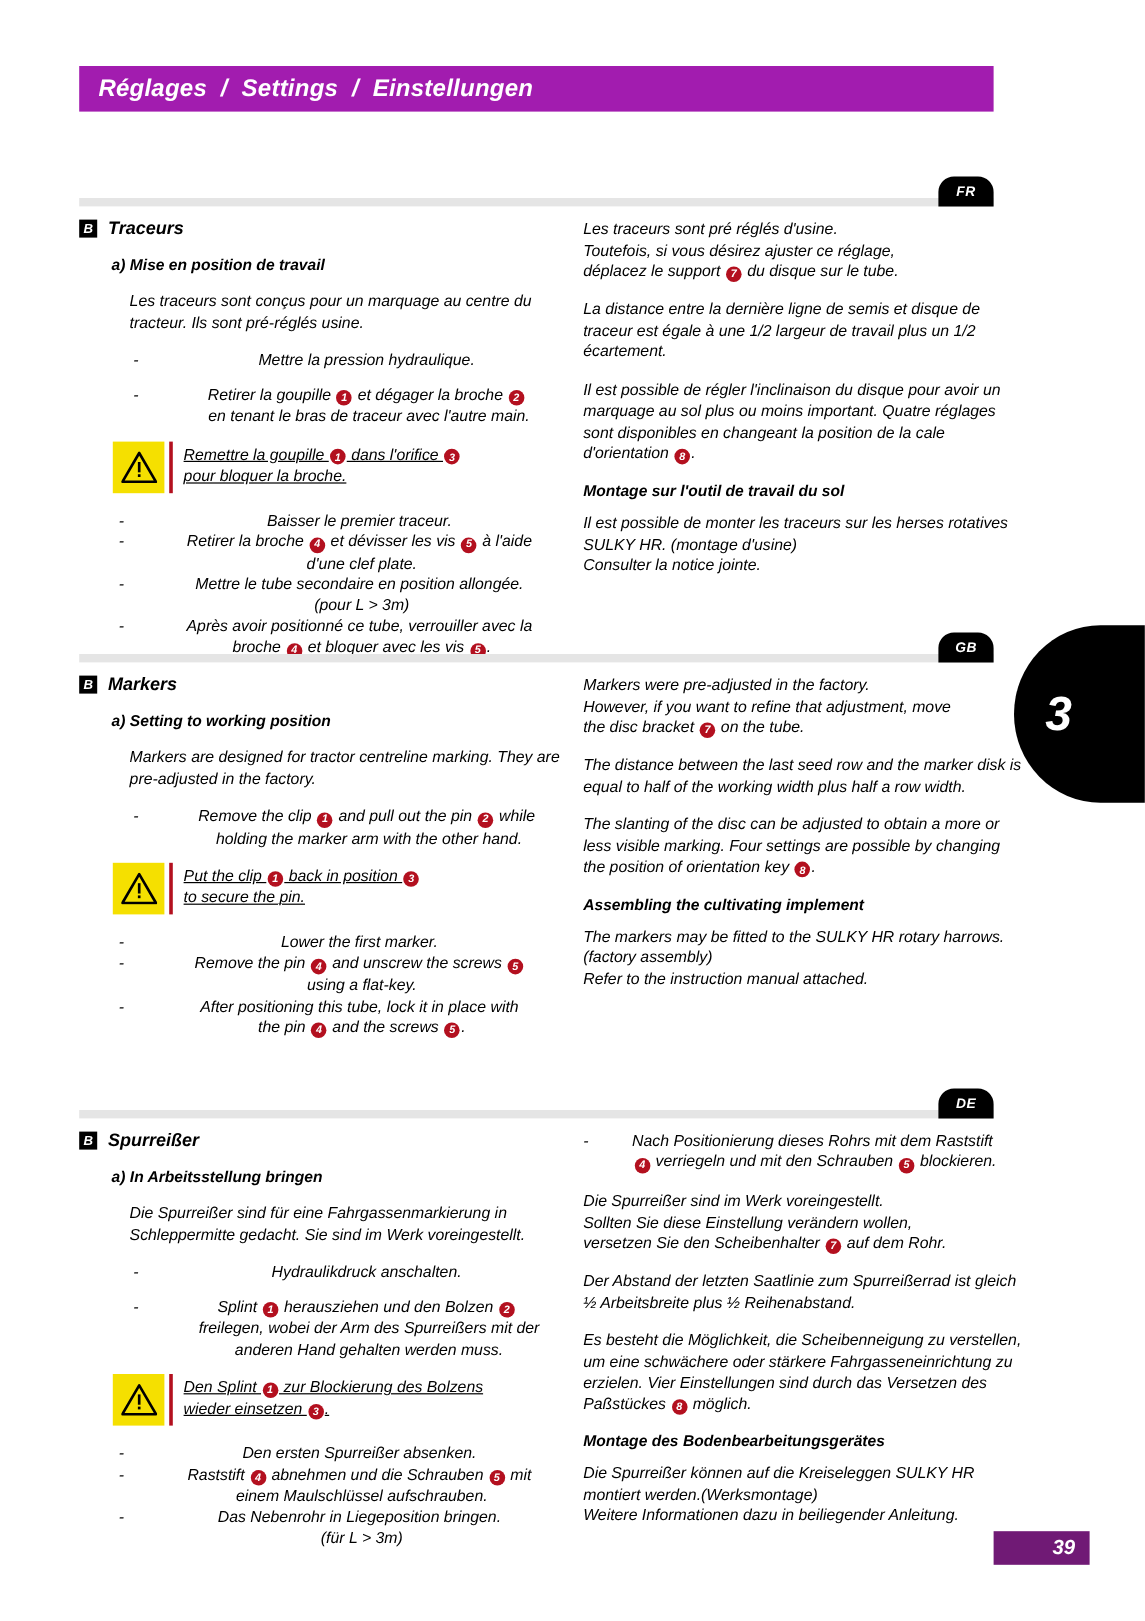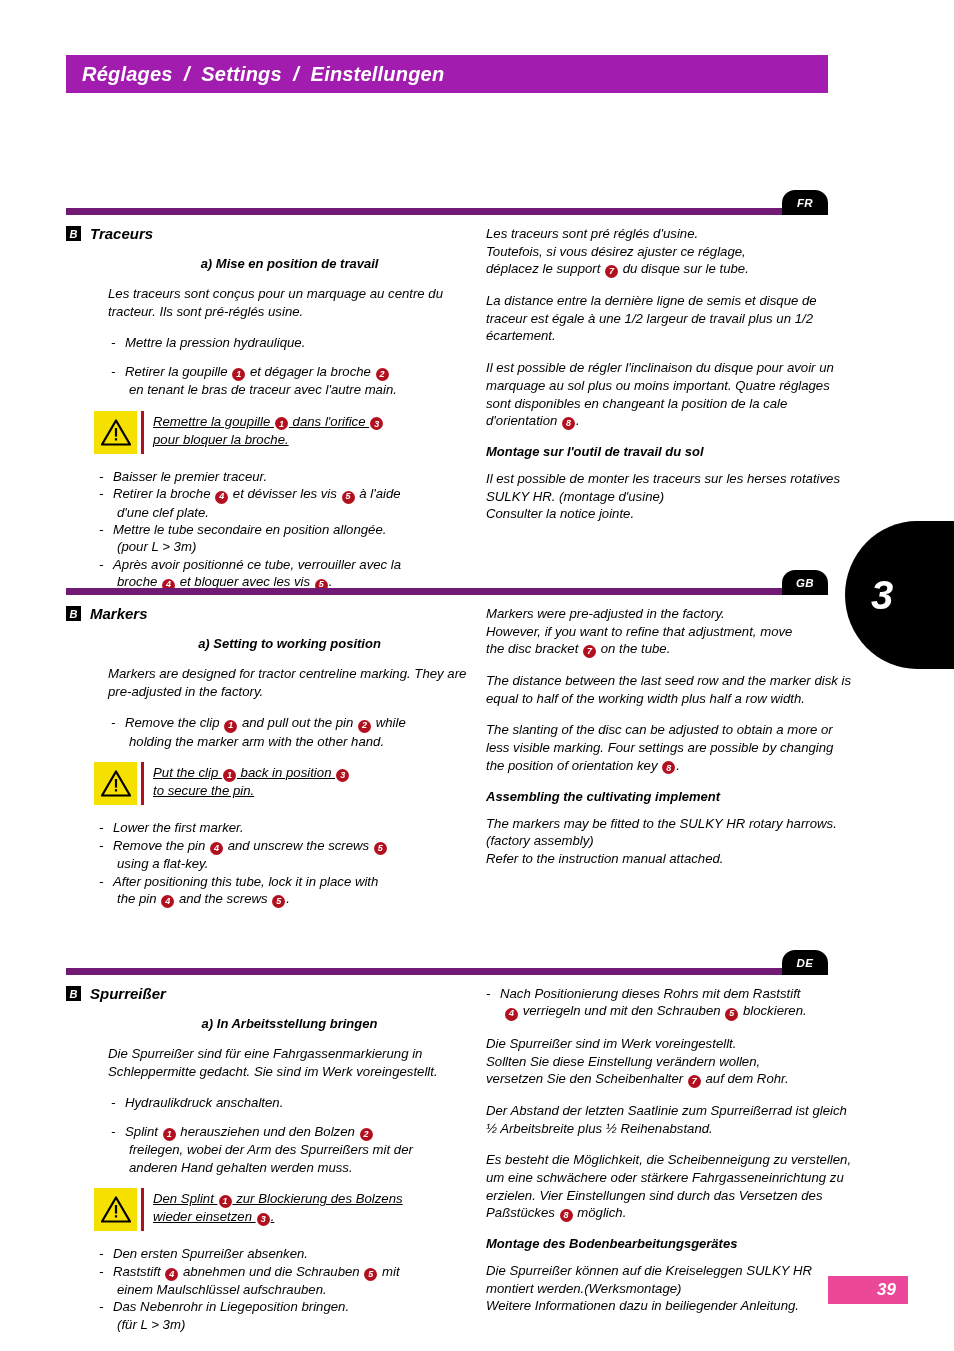--- a/index.html
+++ b/index.html
@@ -40,22 +40,21 @@
   
   .lang-section {
     position: absolute;
     left: 66px;
     width: 788px;
   }
   .rule {
     position: relative;
     width: 762px;
     height: 7px;
-    background: #701a75;
-    margin-top: 43px;
+    background: #e5e5e5;
   }
   .lang-badge {
     position: absolute;
     right: 0px;
     top: -18px;
     width: 46px;
     height: 25px;
     background: #000000;
     border-top-left-radius: 13px;
     border-top-right-radius: 13px;
@@ -101,21 +100,20 @@
   .sec-title {
     font-size: 15px;
     font-weight: bold;
     font-style: italic;
   }
   .sub-head {
     font-size: 13px;
     font-weight: bold;
     font-style: italic;
     margin: 0 0 14px 27px;
-    text-align: center;
   }
   .bold-head {
     font-size: 13px;
     font-weight: bold;
     font-style: italic;
     margin: 0 0 11px 0;
   }
 
   
   .para {
@@ -131,20 +129,21 @@
     padding: 0;
     list-style: none;
   }
   .bullet-list li {
     font-size: 13.2px;
     font-style: italic;
     line-height: 1.32;
     position: relative;
     padding-left: 14px;
     margin-bottom: 11px;
+    text-align: center;
   }
   .bullet-list li::before {
     content: "-";
     position: absolute;
     left: 0;
     top: 0;
   }
   .bullet-list.tight li { margin-bottom: 0; }
   .bullet-list.indent { margin-left: 45px; }
   .bullet-list.indent2 { margin-left: 33px; }
@@ -222,21 +221,21 @@
     margin-left: 26px;
   }
 
   
   .footer {
     position: absolute;
     left: 828px;
     top: 1276px;
     width: 80px;
     height: 28px;
-    background: #ec4899;
+    background: #701a75;
     display: flex;
     align-items: center;
     justify-content: flex-end;
   }
   .footer .page-num {
     color: #ffffff;
     font-size: 17px;
     font-weight: bold;
     font-style: italic;
     padding-right: 12px;

